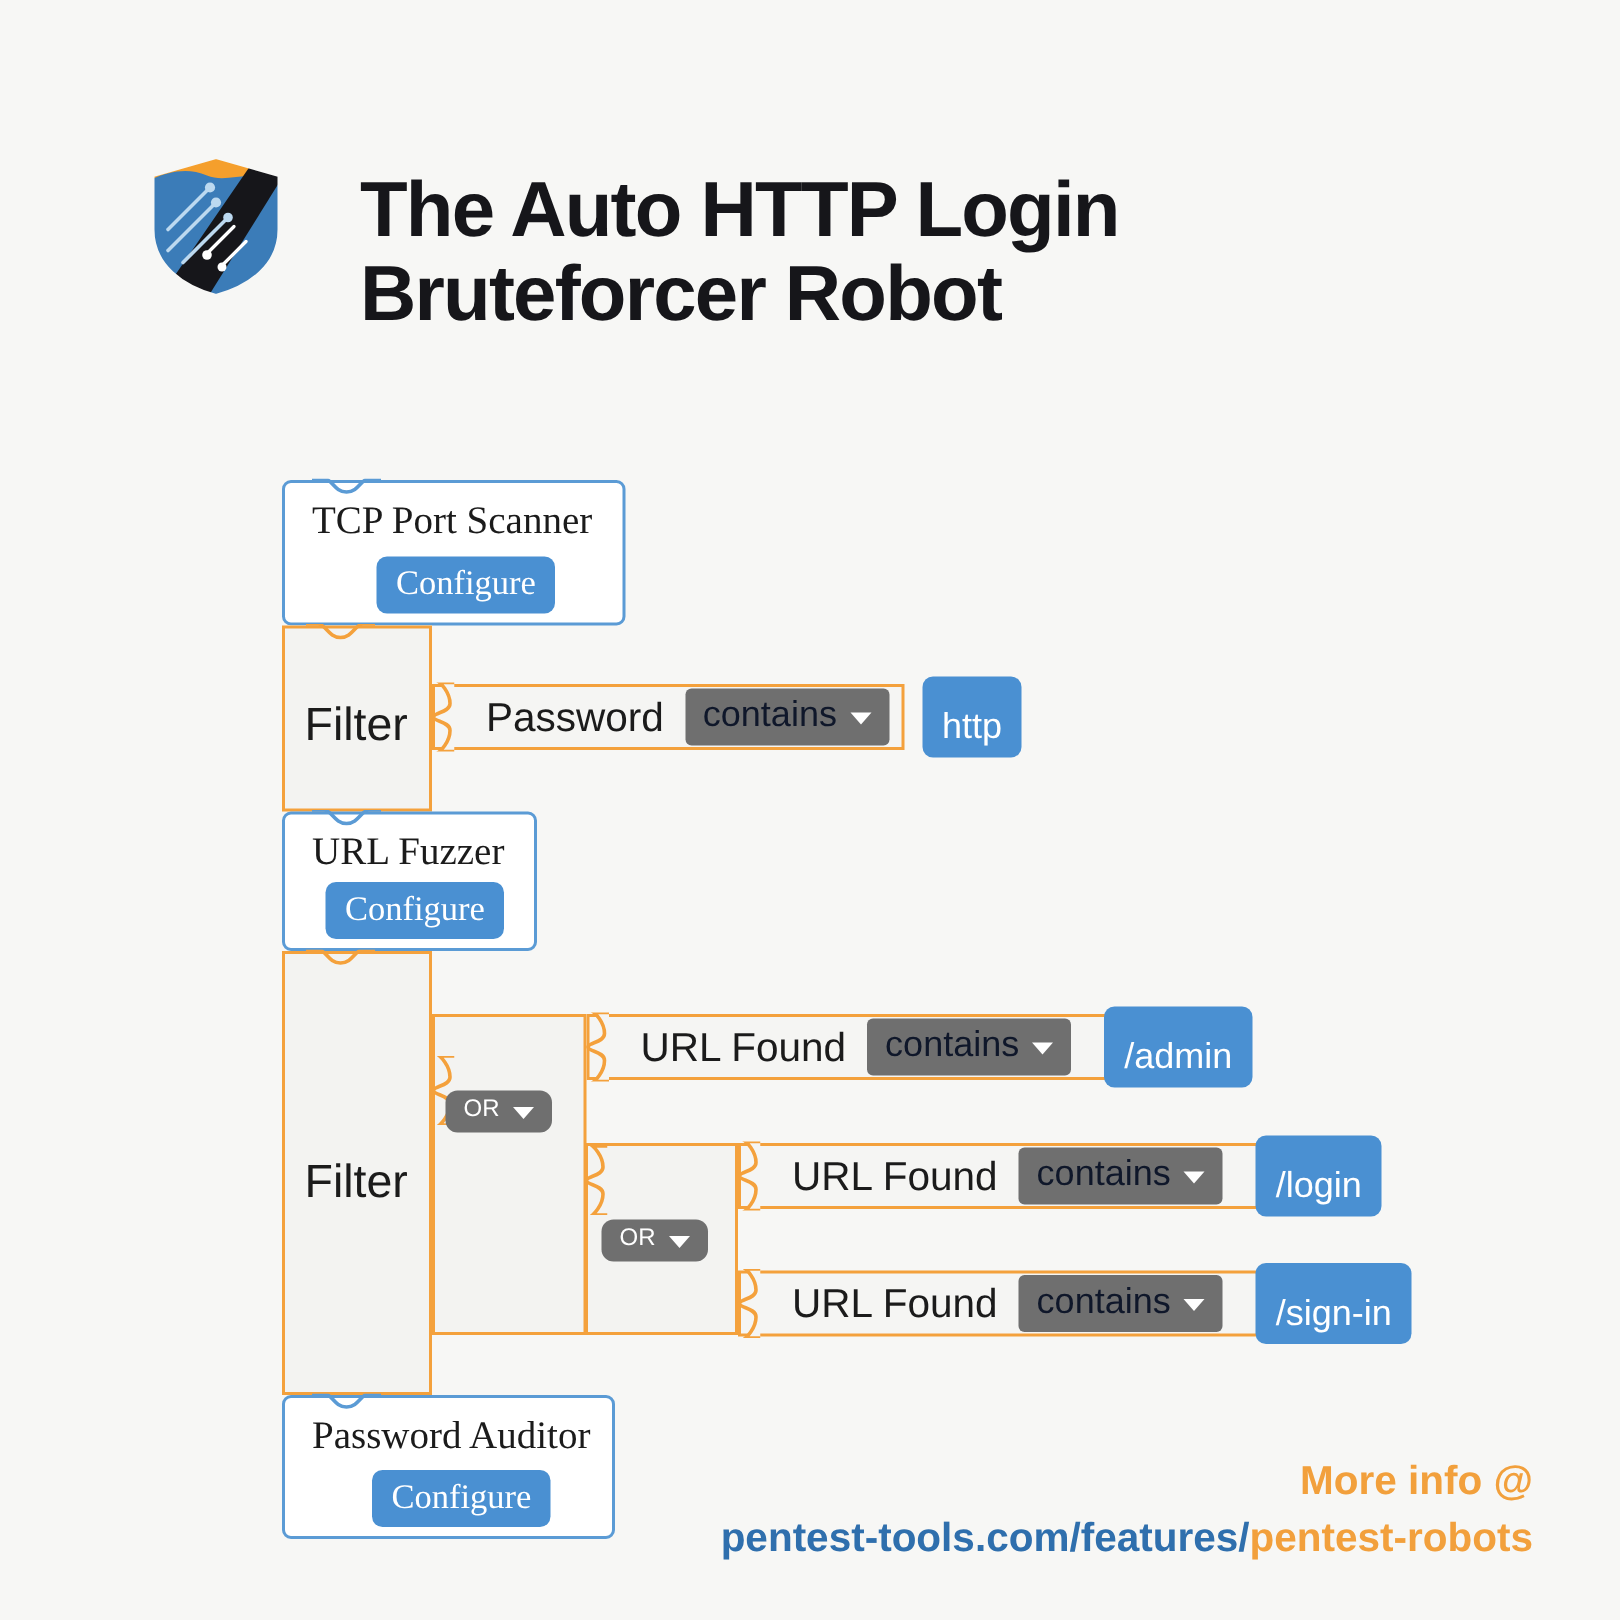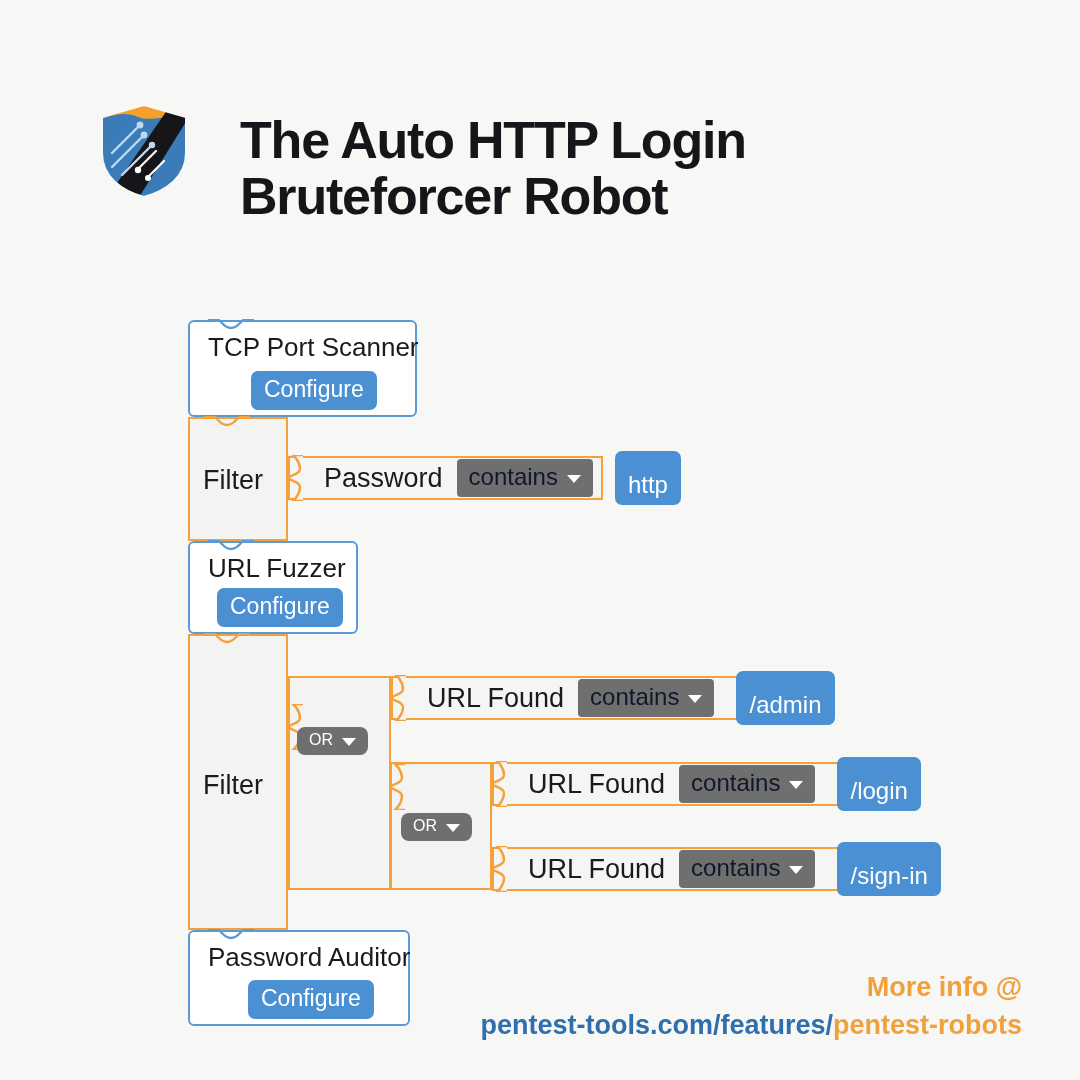--- a/index.html
+++ b/index.html
@@ -15,21 +15,21 @@
   
   .logo{position:absolute;left:98px;top:101px;width:92px;height:98px;}
   .title{
     position:absolute;left:240px;top:112px;width:720px;
     font-size:52px;font-weight:bold;line-height:1.08;
     color:#16161a;letter-spacing:-1.2px;
   }
   .title .ln{display:block;}
 
   
-  .blk{position:absolute;box-sizing:border-box;}
+  .blk{position:absolute;box-sizing:border-box;font-family:Liberation Serif, serif;}
 
   .tool{
     background:#ffffff;border:2px solid #5b9bd5;border-radius:6px;
   }
   
   .notch{
     position:absolute;left:18px;top:-3px;width:46px;height:11px;
     overflow:hidden;pointer-events:none;
   }
   .notch svg{display:block;}
@@ -42,21 +42,21 @@
     position:absolute;
     background:#4a90d2;color:#fff;border-radius:7px;
     font-size:23px;padding:5px 13px 7px 13px;
     white-space:nowrap;
   }
 
   .fbox{
     background:#f3f3f1;border:2px solid #f4a13c;box-sizing:border-box;
   }
   .flabel{
-    position:absolute;font-size:27px;color:#1b1b1b;white-space:nowrap;
+    position:absolute;font-size:31px;color:#1b1b1b;white-space:nowrap;
   }
 
   
   .row{
     position:absolute;box-sizing:border-box;
     background:#f5f5f3;border:2px solid #f4a13c;
     display:flex;align-items:center;
   }
   .grp{
     position:absolute;box-sizing:border-box;

